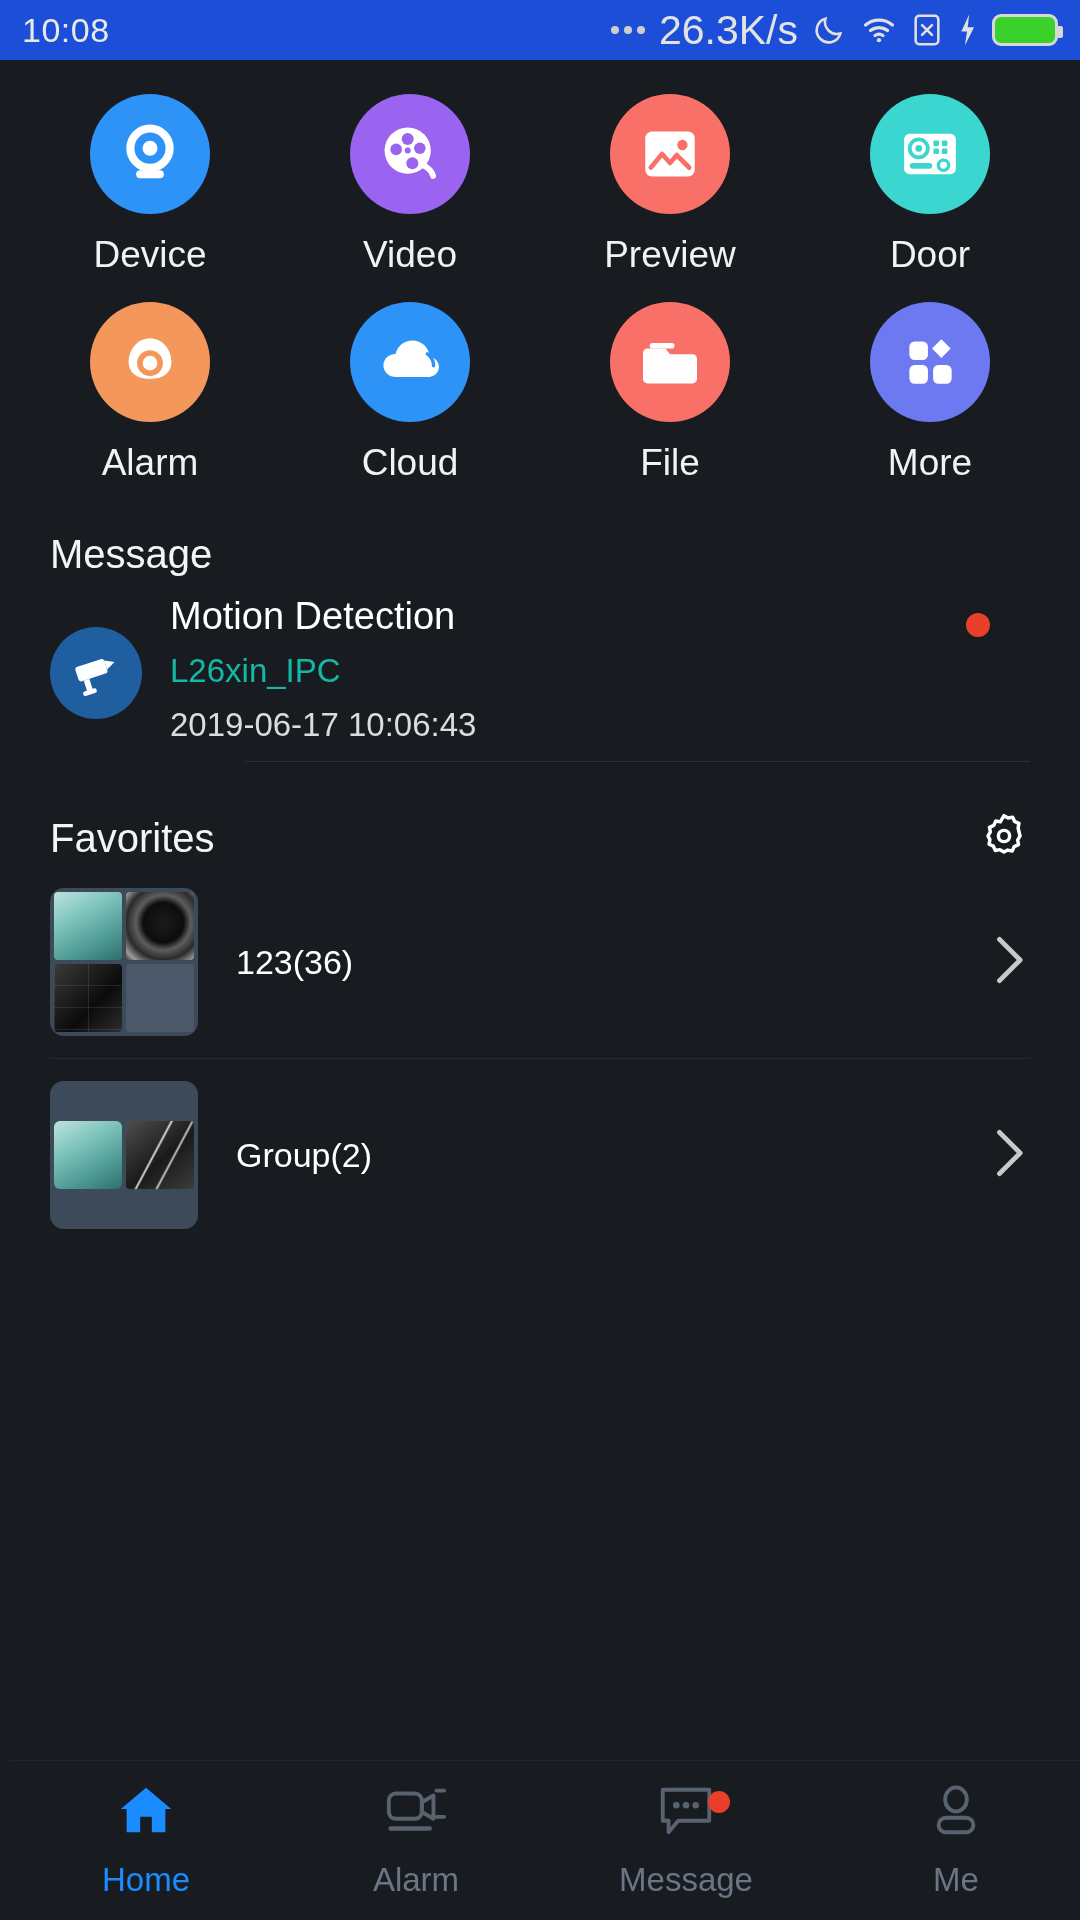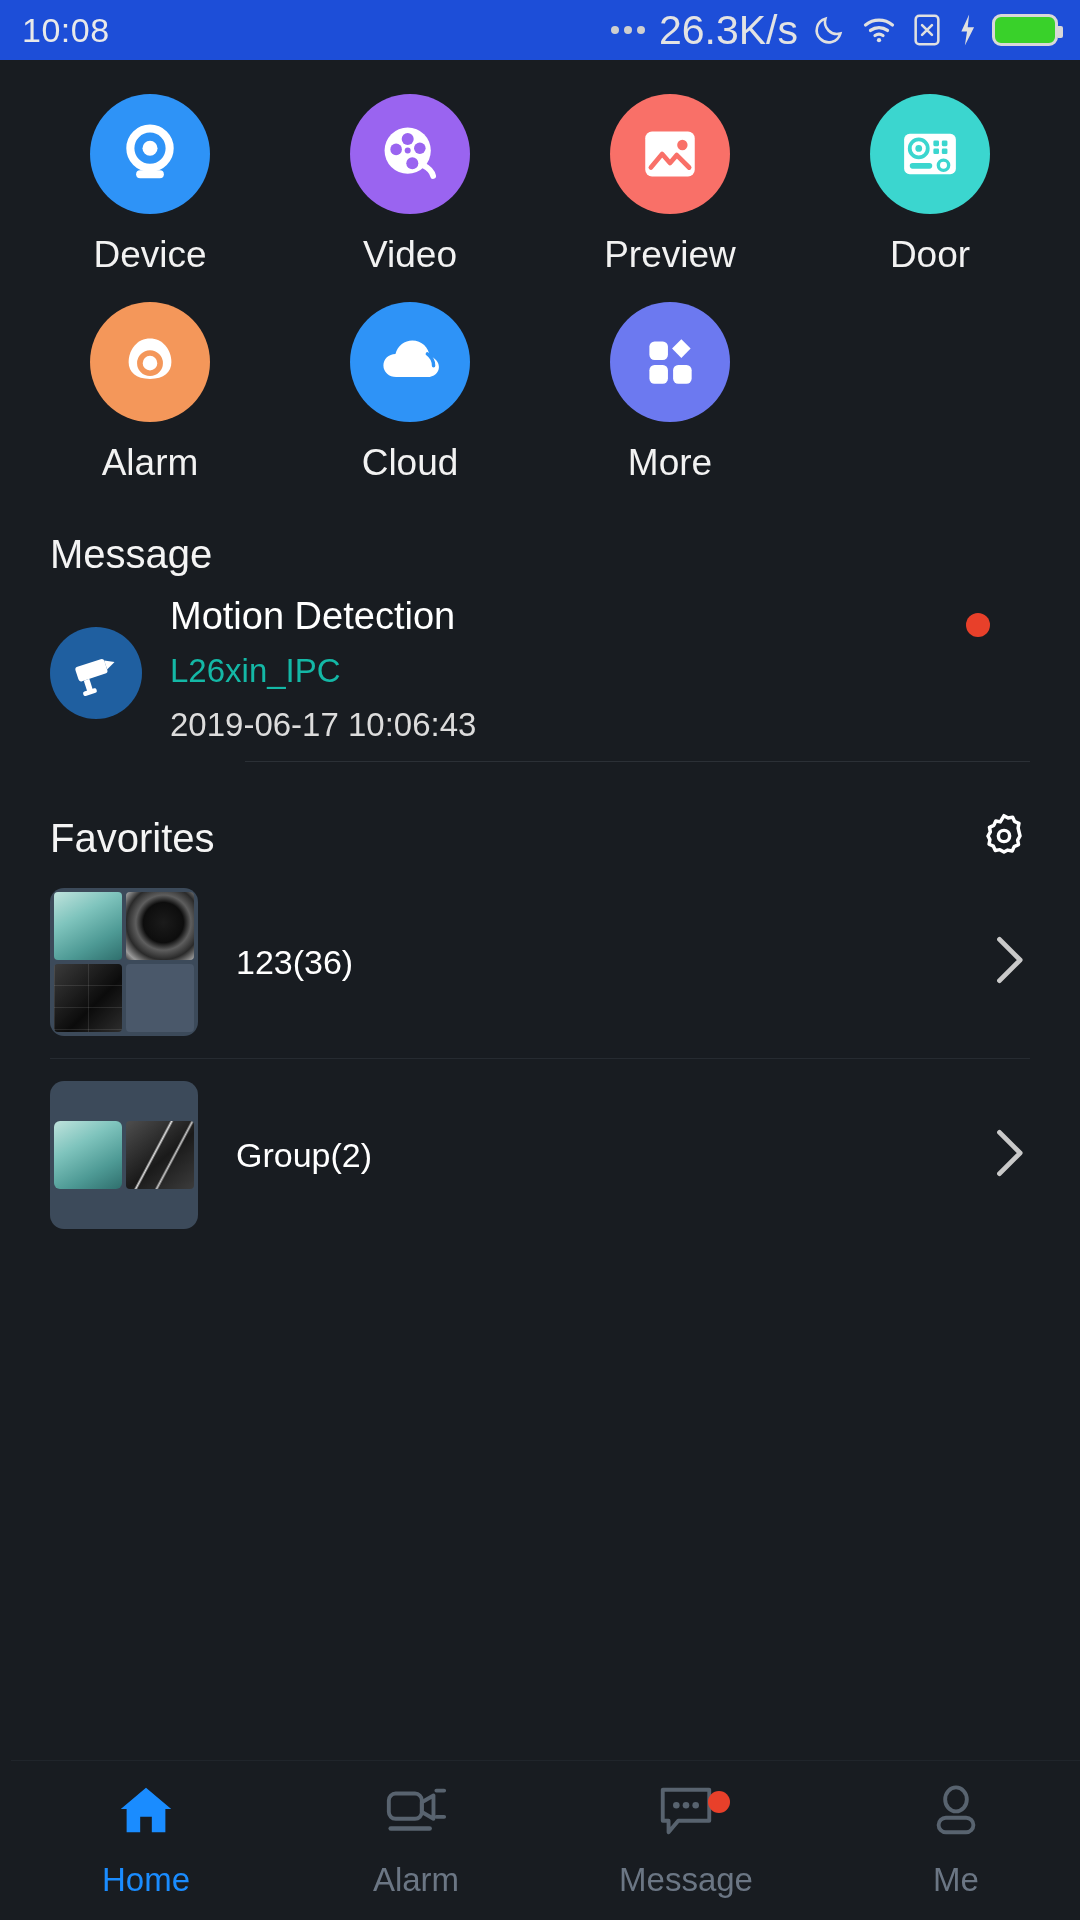--- a/index.html
+++ b/index.html
@@ -231,20 +231,29 @@
   <div class="tile">
     <div class="circle" style="background:#2e93f7">
       <svg width="74" height="74" viewBox="0 0 64 64">
         <path d="M20 45c-6 0-11-4.3-11-10s4.6-10 10.4-10c2-7 8-11.5 14.6-11.5 8 0 14.4 6 15 13.8 4.6.9 8 4.6 8 9 0 5.2-4.4 8.7-10 8.7z" fill="#fff"></path>
         <path d="M47 25c3.4 2.4 5.4 6 5.4 10.3" stroke="#2e93f7" stroke-width="3" fill="none" stroke-linecap="round"></path>
       </svg>
     </div>
     <div class="tlabel">Cloud</div>
   </div>
 
+  <div class="tile">
+    <div class="circle" style="background:#f97068">
+      <svg width="72" height="72" viewBox="0 0 64 64">
+        <path d="M12 20h16l4 5h20a4 4 0 0 1 4 4v18a4 4 0 0 1-4 4H12a4 4 0 0 1-4-4V24a4 4 0 0 1 4-4z" fill="#fff"></path>
+        <rect x="14" y="15" width="22" height="5" rx="2.5" fill="#fff"></rect>
+      </svg>
+    </div>
+    <div class="tlabel">File</div>
+  </div>
 
   <div class="tile">
     <div class="circle" style="background:#6c79f0">
       <svg width="66" height="66" viewBox="0 0 64 64">
         <rect x="12" y="12" width="18" height="18" rx="5" fill="#fff"></rect>
         <path d="M43 10l9 9-9 9-9-9z" fill="#fff"></path>
         <rect x="12" y="35" width="18" height="18" rx="5" fill="#fff"></rect>
         <rect x="35" y="35" width="18" height="18" rx="5" fill="#fff"></rect>
       </svg>
     </div>

